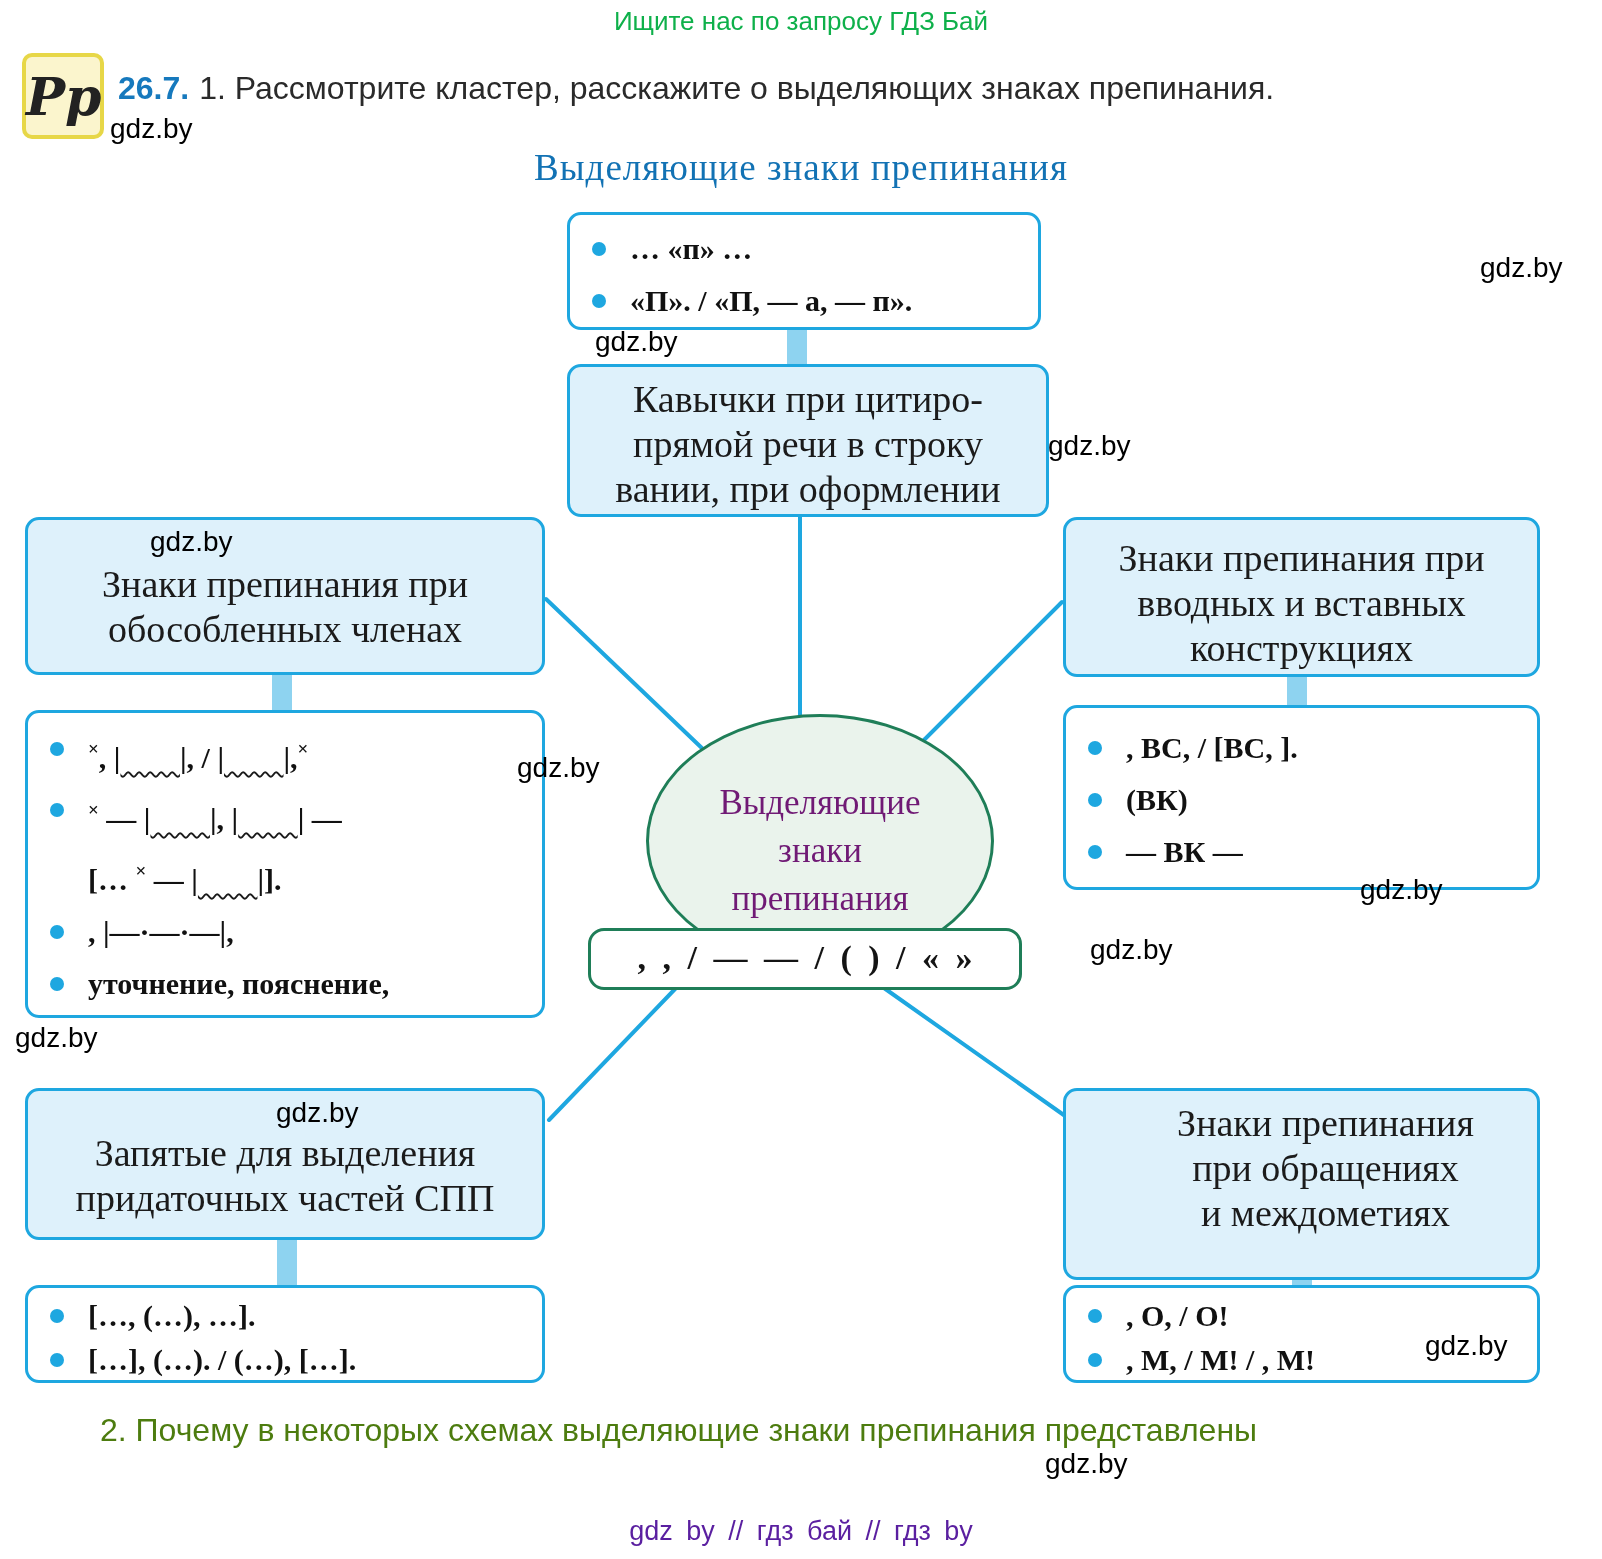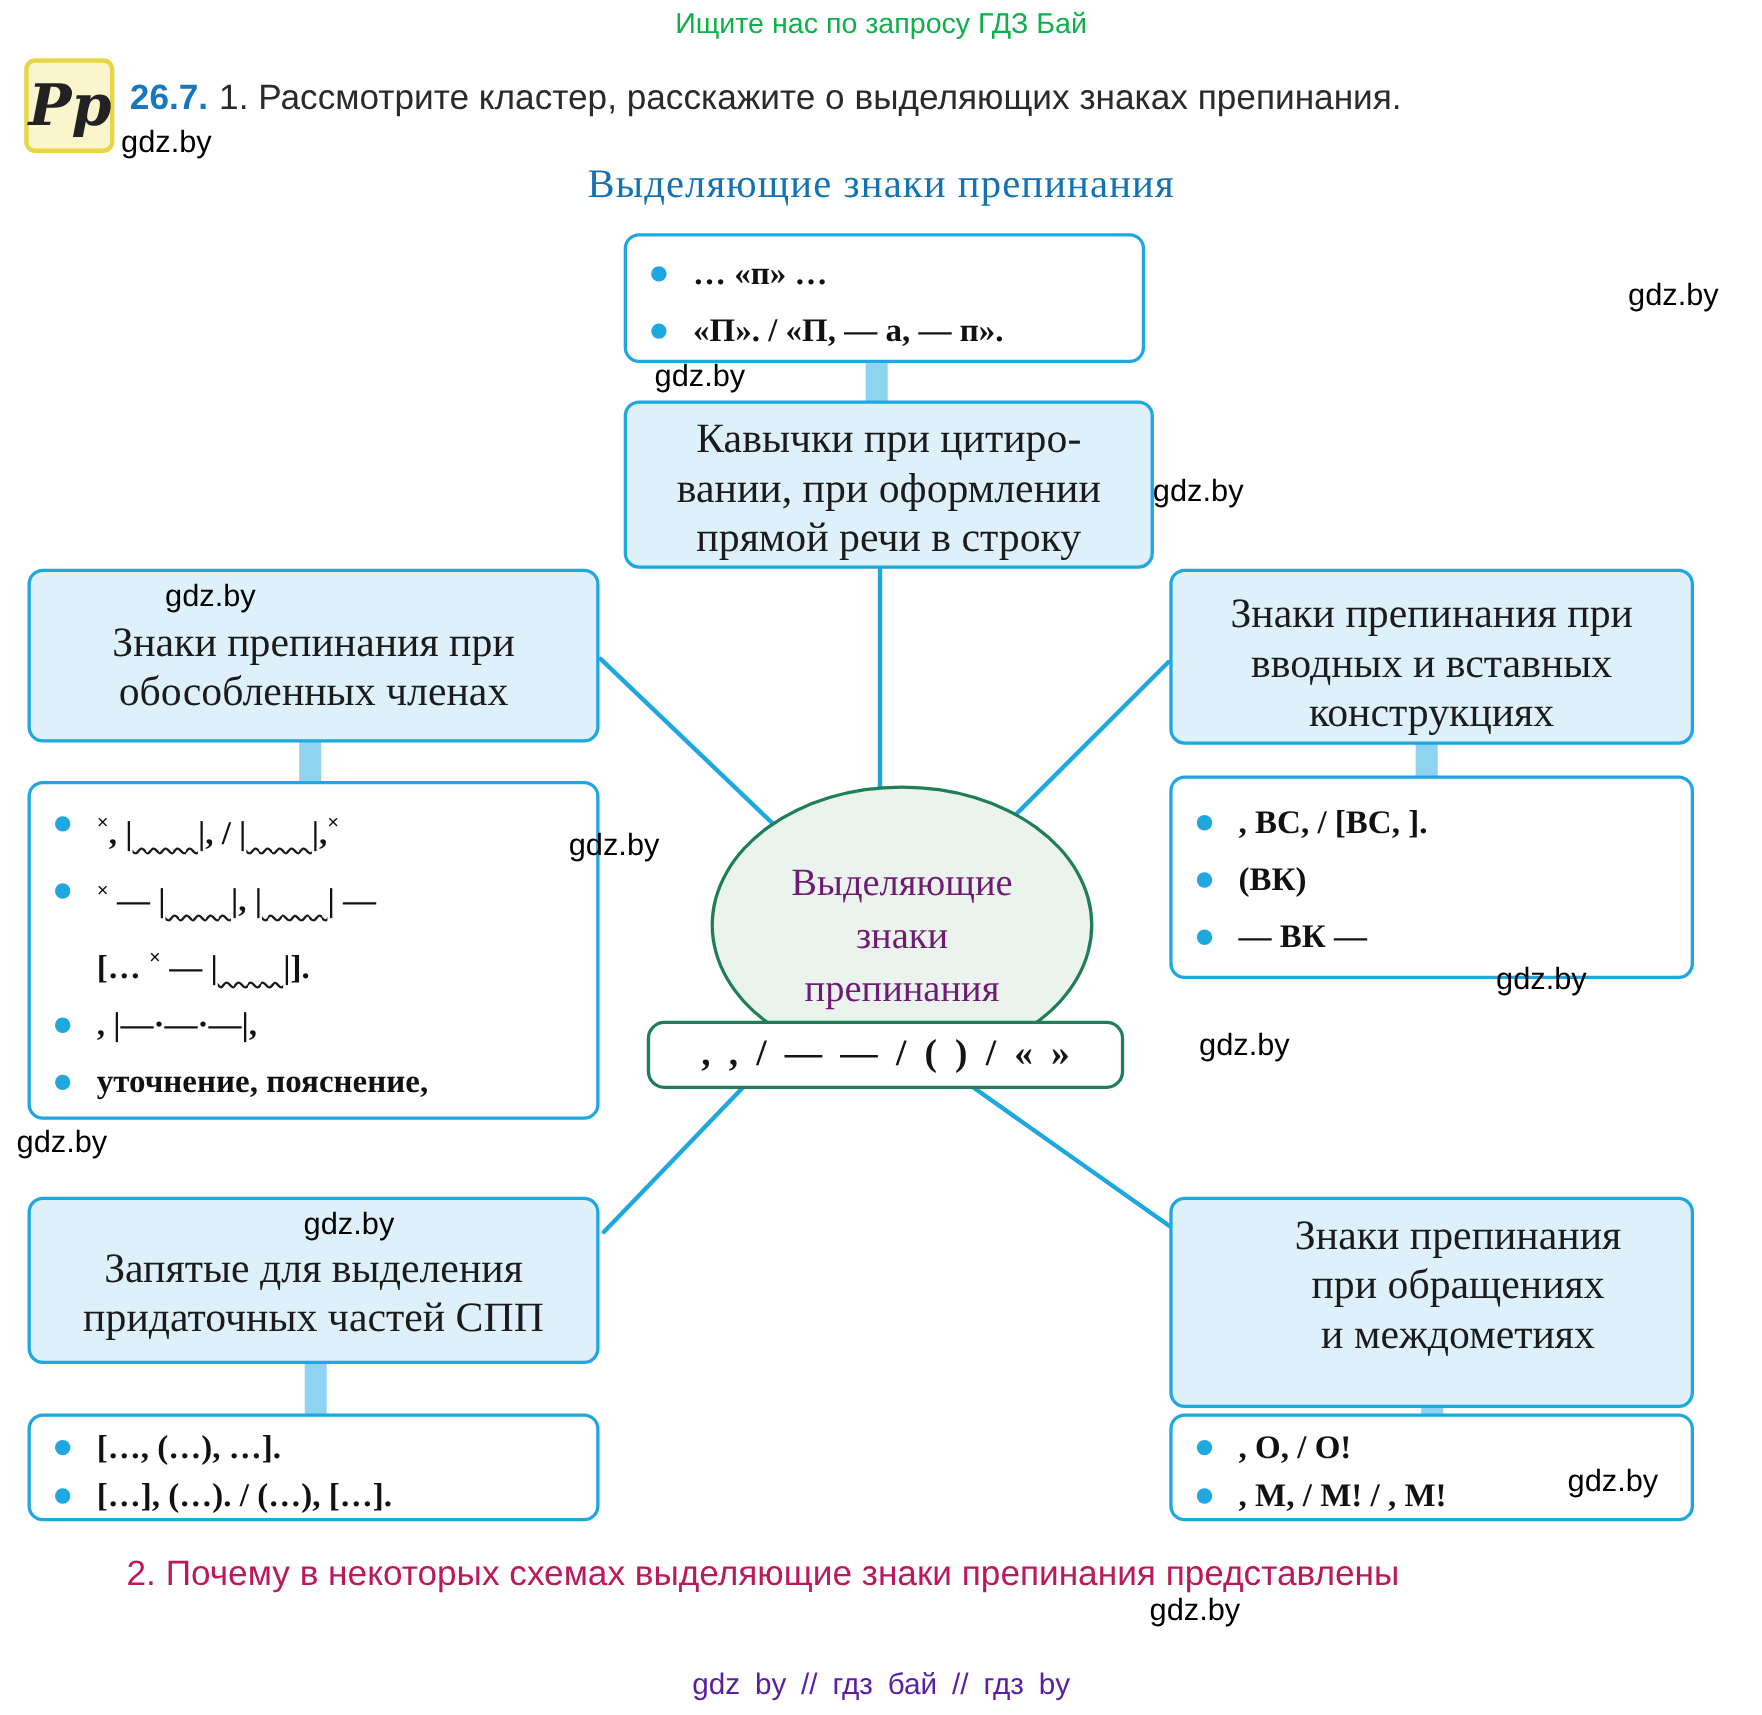--- a/index.html
+++ b/index.html
@@ -44,21 +44,21 @@
   .ellipse { left:646px; top:714px; width:348px; height:254px; border-radius:50%;
              background:#eaf3ec; border:3px solid #1f7e58; z-index:2;
              text-align:center; padding-top:62px; }
   .ellipse div { font-weight:normal; font-size:35px; line-height:48px; color:#701a75; }
   .pill { left:588px; top:928px; width:434px; height:62px; border-radius:16px;
           background:#fff; border:3px solid #1f7e58; z-index:3; text-align:center;
           font-weight:bold; font-size:34px; line-height:54px; color:#141414;
           word-spacing:8px; white-space:nowrap; }
 
   
-  .task2a { left:115px; top:1412px; font:32px "Liberation Sans", sans-serif; color:#be185d; white-space:nowrap; }
+  .task2a { left:100px; top:1412px; font:32px "Liberation Sans", sans-serif; color:#4d7c0f; white-space:nowrap; }
   .task2b { left:25px; top:1553px; font:32px "Liberation Sans", sans-serif; color:#4d7c0f; white-space:nowrap; }
   .footer { top:1516px; left:0; width:100%; text-align:center; color:#5a1fa0;
             font:27px "Liberation Sans", sans-serif; word-spacing:6px; }
 </style>
 </head>
 <body>
 
 <svg class="abs lines" width="1602" height="1559" viewBox="0 0 1602 1559">
   <line x1="800" y1="512" x2="800" y2="730" stroke="#1ea7e0" stroke-width="4" stroke-linecap="round"></line>
   <line x1="546" y1="599" x2="706" y2="752" stroke="#1ea7e0" stroke-width="4" stroke-linecap="round"></line>
@@ -89,22 +89,22 @@
 <div class="abs wm" style="left:1425px;top:1330px;">gdz.by</div>
 <div class="abs wm" style="left:1045px;top:1448px;">gdz.by</div>
 
 <div class="abs box" style="left:567px;top:212px;width:474px;height:118px;padding-top:8px;">
   <div class="srow"><span class="dot"></span><span>… «п» …</span></div>
   <div class="srow"><span class="dot"></span><span>«П». / «П, — а, — п».</span></div>
 </div>
 
 <div class="abs box fill" style="left:567px;top:364px;width:482px;height:153px;padding-top:10px;">
   <div class="labeltext">Кавычки при цитиро-</div>
+  <div class="labeltext">прямой речи в строку</div>
   <div class="labeltext">вании, при оформлении</div>
-  <div class="labeltext">прямой речи в строку</div>
 </div>
 
 <div class="abs box fill" style="left:25px;top:517px;width:520px;height:158px;padding-top:42px;">
   <div class="abs wm" style="left:122px;top:6px;">gdz.by</div>
   <div class="labeltext">Знаки препинания при</div>
   <div class="labeltext">обособленных членах</div>
 </div>
 
 <div class="abs box" style="left:25px;top:710px;width:520px;height:308px;padding-top:10px;">
   <div class="srow"><span class="dot"></span><span class="sup">×</span><span>, |</span><span class="wavy"></span><span>|, / |</span><span class="wavy"></span><span>|,</span><span class="sup">×</span></div>

